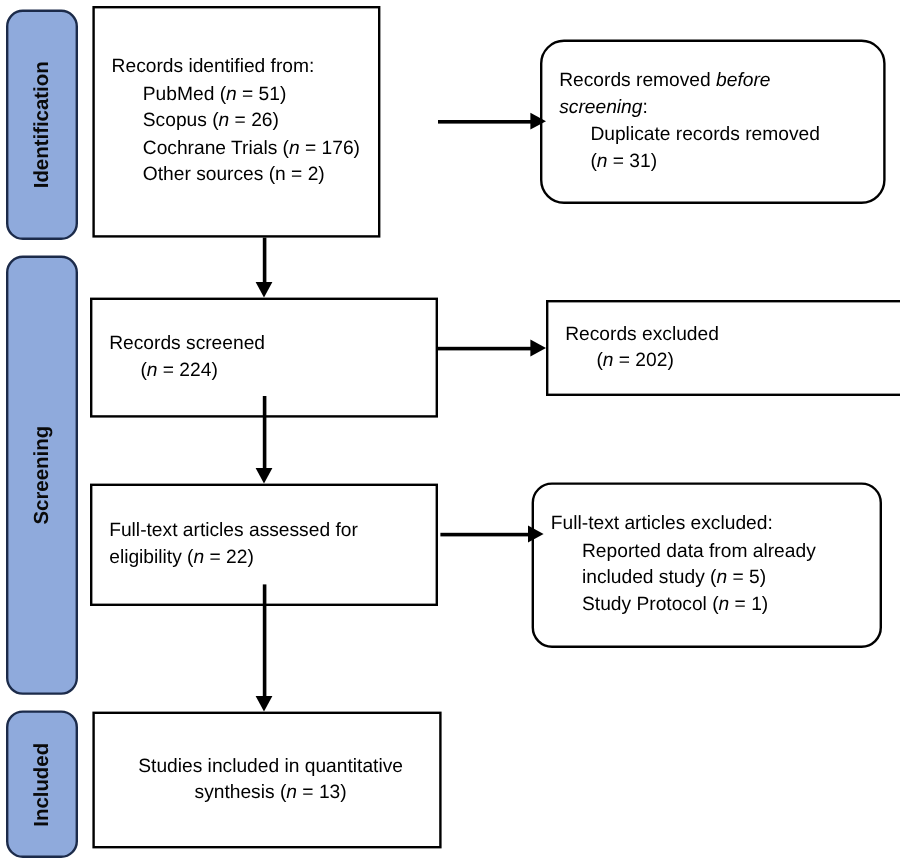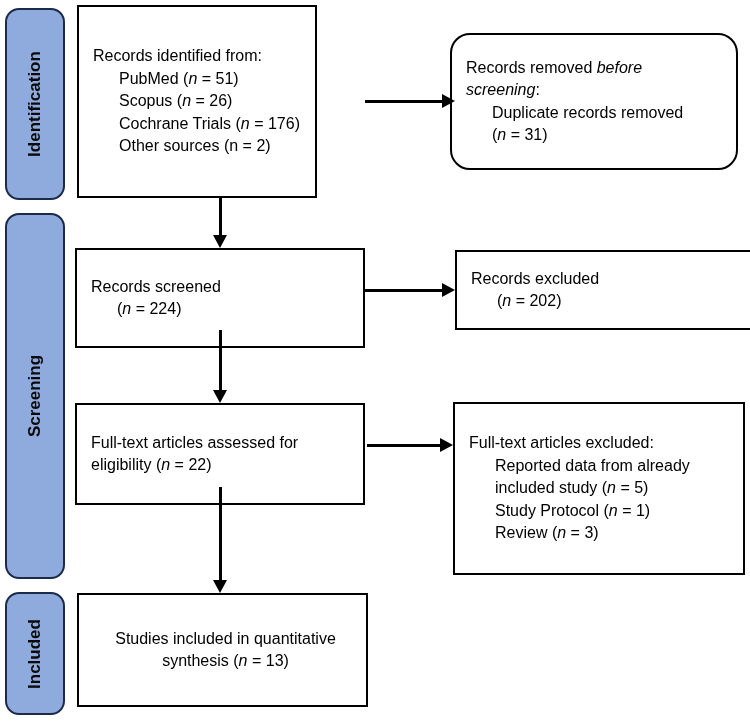--- a/index.html
+++ b/index.html
@@ -105,26 +105,25 @@
   <div class="fbox" style="left:455px;top:250px;width:300px;height:80px;">
     <div class="line">Records excluded</div>
     <div class="line indent">(<i>n</i> = 202)</div>
   </div>
 
   <div class="fbox" style="left:75px;top:403px;width:290px;height:102px;">
     <div class="line">Full-text articles assessed for</div>
     <div class="line">eligibility (<i>n</i> = 22)</div>
   </div>
 
-  <div class="fbox" style="left:453px;top:402px;width:292px;height:173px;">
+  <div class="fbox" style="left:443px;top:402px;width:292px;height:138px;border-radius:17px;">
     <div class="line">Full-text articles excluded:</div>
     <div class="line indent">Reported data from already</div>
     <div class="line indent">included study (<i>n</i> = 5)</div>
     <div class="line indent">Study Protocol (<i>n</i> = 1)</div>
-    <div class="line indent">Review (<i>n</i> = 3)</div>
   </div>
 
   <div class="fbox" style="left:77px;top:593px;width:291px;height:114px;text-align:center;">
     <div class="line">Studies included in quantitative</div>
     <div class="line">synthesis (<i>n</i> = 13)</div>
   </div>
 
   <div>
     <div class="shaft-v" style="left:219px;top:198px;height:39px;"></div>
     <div class="head-down" style="left:213px;top:235px;"></div>

